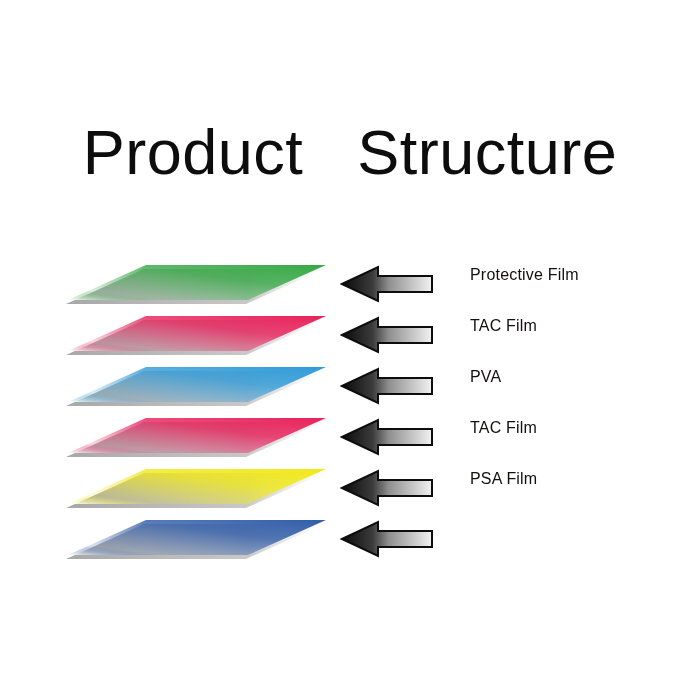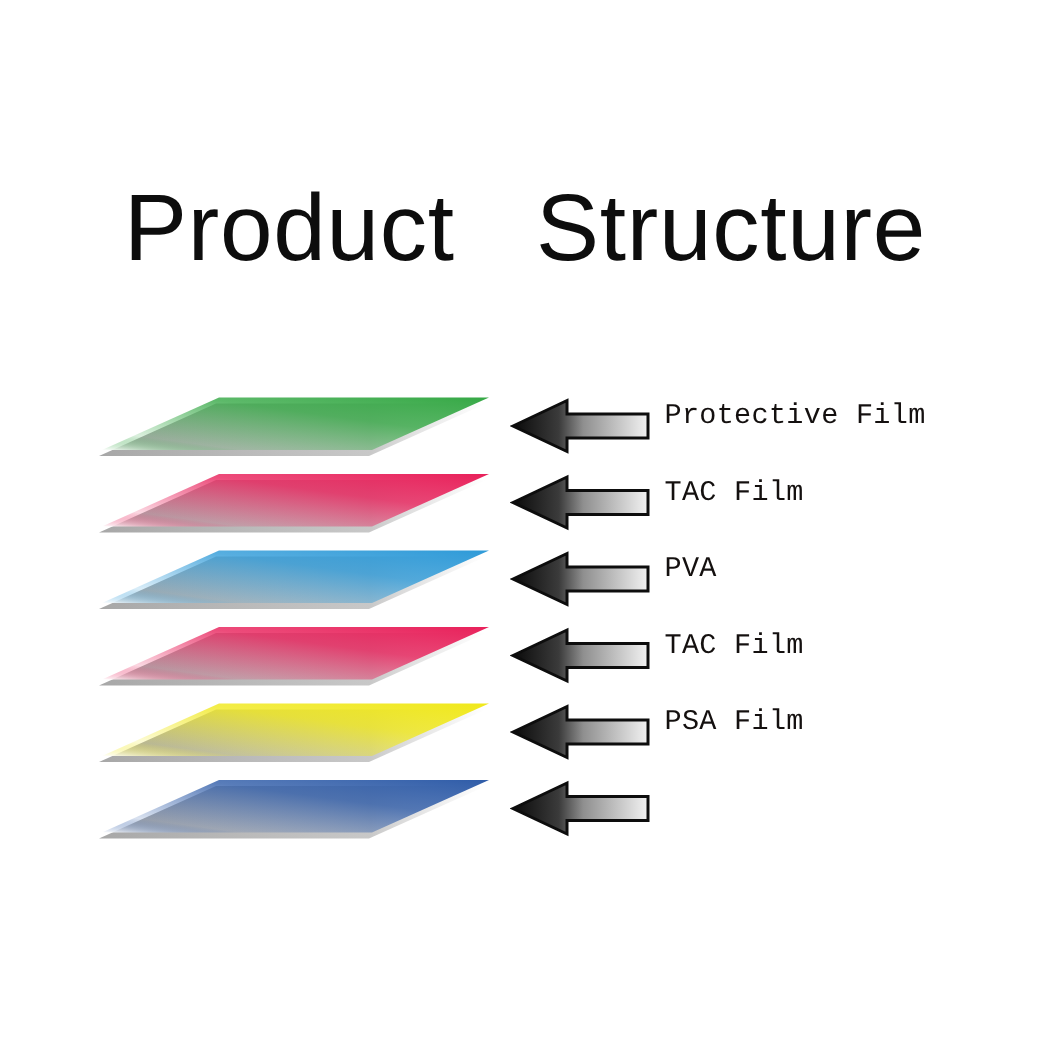--- a/index.html
+++ b/index.html
@@ -68,24 +68,24 @@
   .arrow-svg {
     position: absolute;
     left: 340px;
     top: 6px;
     width: 96px;
     height: 40px;
   }
 
   .layer-label {
     position: absolute;
-    left: 443px;
+    left: 470px;
     top: 8px;
-    font-family: Liberation Mono, monospace;
-    font-size: 19px;
+    font-family: Liberation Sans, sans-serif;
+    font-size: 16px;
     color: #14100f;
     white-space: nowrap;
     letter-spacing: 0.2px;
   }
 </style>
 </head>
 <body>
 
 <div id="canvas">
 

